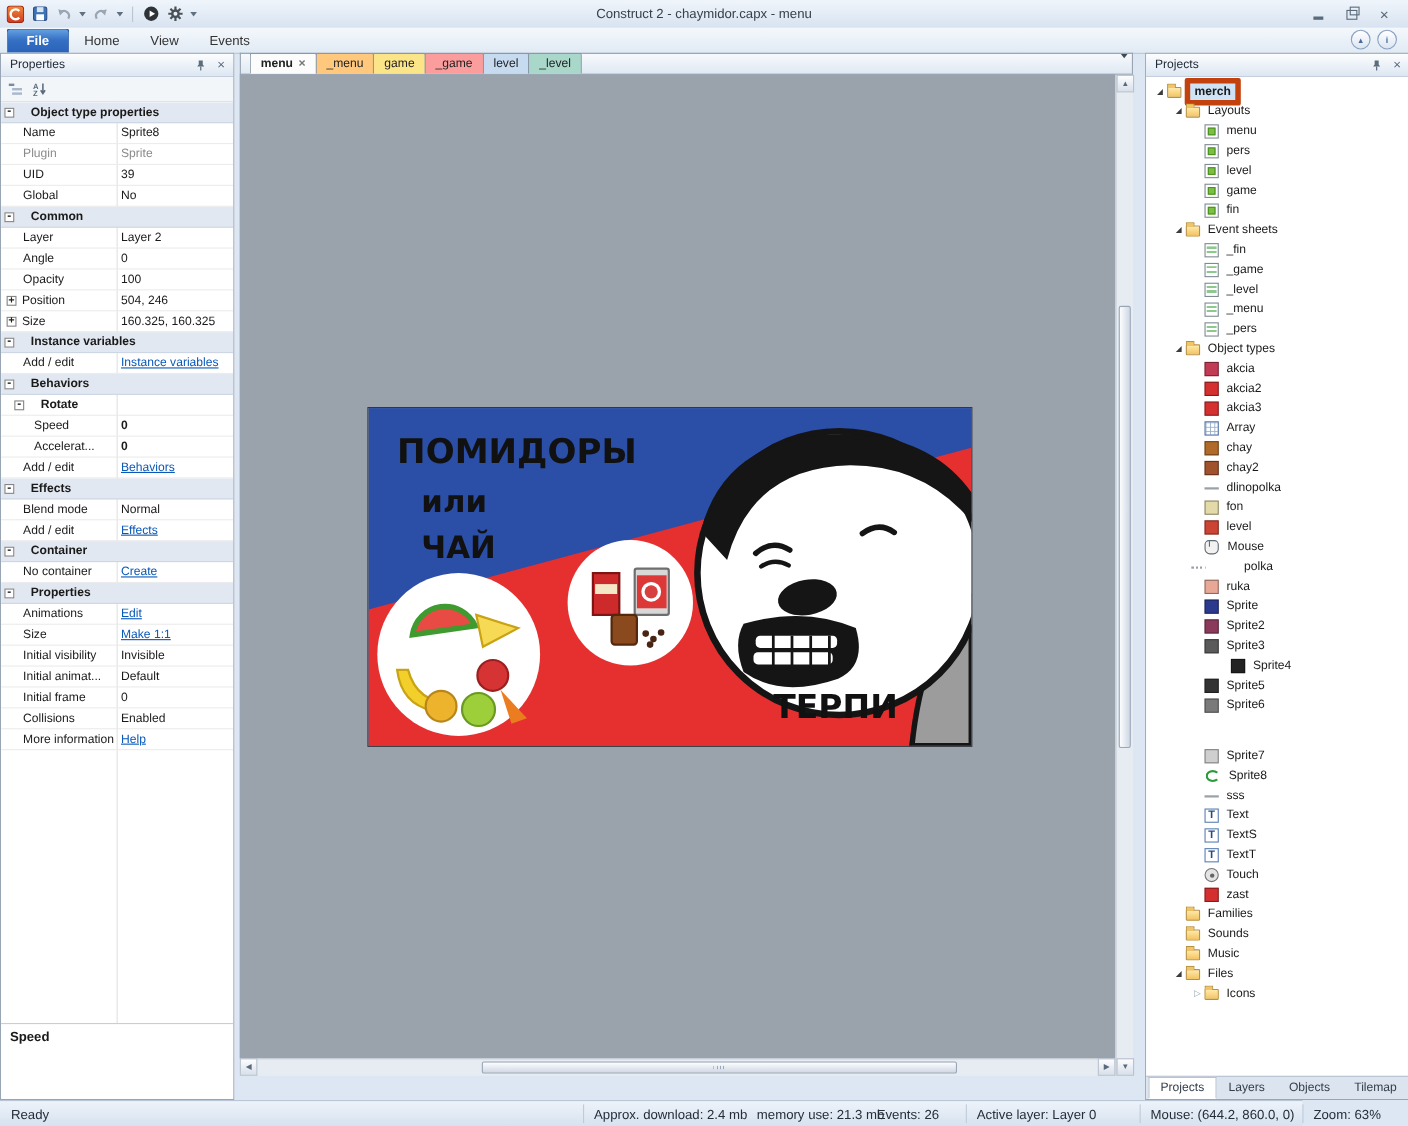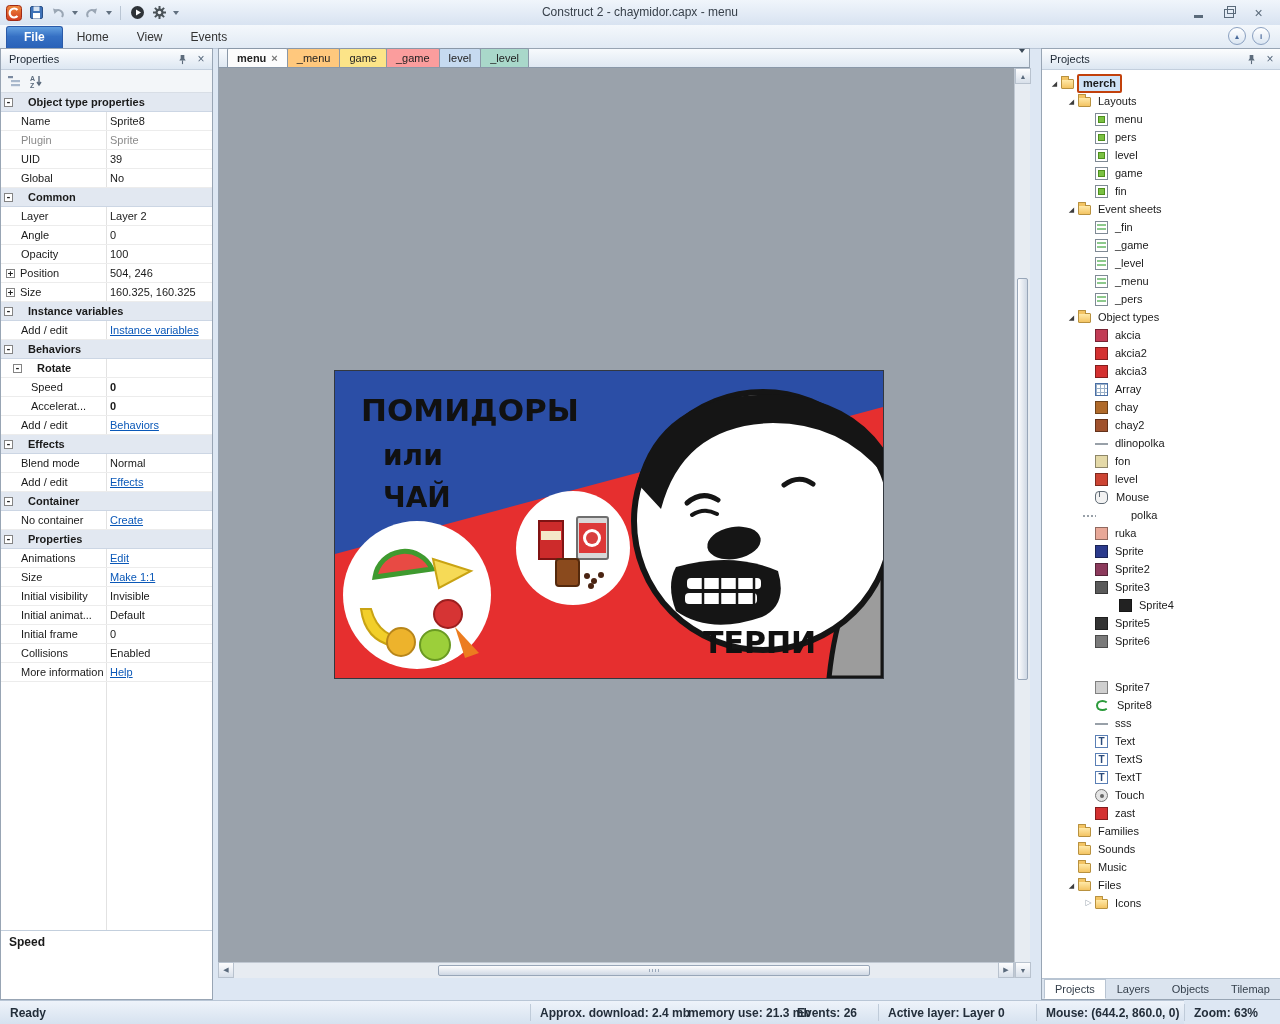--- a/index.html
+++ b/index.html
@@ -102,21 +102,21 @@
   .hthumb::after{content:"";position:absolute;left:50%;top:3px;bottom:3px;width:11px;transform:translateX(-50%);
     background:repeating-linear-gradient(90deg,#9aa8ba 0 1px,transparent 1px 3px);}
 
   
   #projects-panel{left:1041px;top:48px;width:239px;height:950px;}
   .tree{flex:1;overflow:hidden;padding-top:4px;font-size:11px;background:#fff;}
   .tnode{display:flex;align-items:center;height:18px;box-sizing:border-box;white-space:nowrap;}
   .tarrow{flex:0 0 13px;width:13px;text-align:center;font-size:7px;color:#3c3c3c;line-height:1;}
   .tarrow.col{color:#9aa4ae;font-size:8px;}
   .tlabel{padding:0 4px;line-height:15px;}
-  .tlabel.selected{background:#cfe3f7;border:2px solid #c2410c;border-radius:2px;font-weight:bold;}
+  .tlabel.selected{background:#cfe3f7;border:5px solid #c2410c;border-radius:2px;font-weight:bold;}
   .ticon{flex:0 0 13px;width:13px;height:13px;margin-right:3px;position:relative;box-sizing:border-box;}
   .ticon.folder{height:10px;margin-top:2px;background:linear-gradient(#ffe9a8,#f3c463);
     border:1px solid #b8913f;border-radius:1px;}
   .ticon.folder::before{content:"";position:absolute;top:-4px;left:-1px;width:6px;height:3px;
     background:#f3c463;border:1px solid #b8913f;border-bottom:none;border-radius:1px 1px 0 0;}
   .ticon.layout{background:#fff;border:1px solid #7f8a95;}
   .ticon.layout::before{content:"";position:absolute;inset:2px;background:#7ac143;border:1px solid #4e8f1e;}
   .ticon.sheet{background:#fff;border:1px solid #7f8a95;}
   .ticon.sheet::before{content:"";position:absolute;inset:2px 1px;
     background:repeating-linear-gradient(#8cc98c 0 2px,#ffffff 2px 4px);}
@@ -135,21 +135,21 @@
   .ticon.dotted::before{content:"";position:absolute;left:0;right:0;top:6px;height:2px;
     background:repeating-linear-gradient(90deg,#98a0a8 0 2px,transparent 2px 4px);}
   .ticon.rotate{width:11px;height:11px;margin:1px 4px 0 1px;border:2px solid #2a9a3a;border-radius:50%;border-right-color:transparent;}
   .panel-tabs{flex:0 0 20px;display:flex;align-items:stretch;background:#dbe4ef;
     border-top:1px solid #b8c4d2;padding-left:2px;}
   .btab{display:flex;align-items:center;padding:0 10px;font-size:11px;color:#333e4a;border:1px solid transparent;}
   .btab.active{background:#fff;border:1px solid #b8c4d2;border-bottom-color:#fff;}
 
   
   #statusbar{position:absolute;left:0;top:1000px;width:1184px;height:24px;
-    background:linear-gradient(#eef3fa,#d5e1ef);border-top:1px solid #b9c6d6;color:#232e3a;font-weight:bold;}
+    background:linear-gradient(#eef3fa,#d5e1ef);border-top:1px solid #b9c6d6;color:#232e3a;}
   .sseg{position:absolute;top:5px;white-space:nowrap;font-size:12px;}
   .ssep{position:absolute;top:3px;width:1px;height:17px;background:#bfcbd9;}
 </style>
 </head>
 <body>
 
 <div id="titlebar">
   <div class="qat">
     <span class="tbtn">
       <svg width="16" height="16" viewBox="0 0 16 16">

